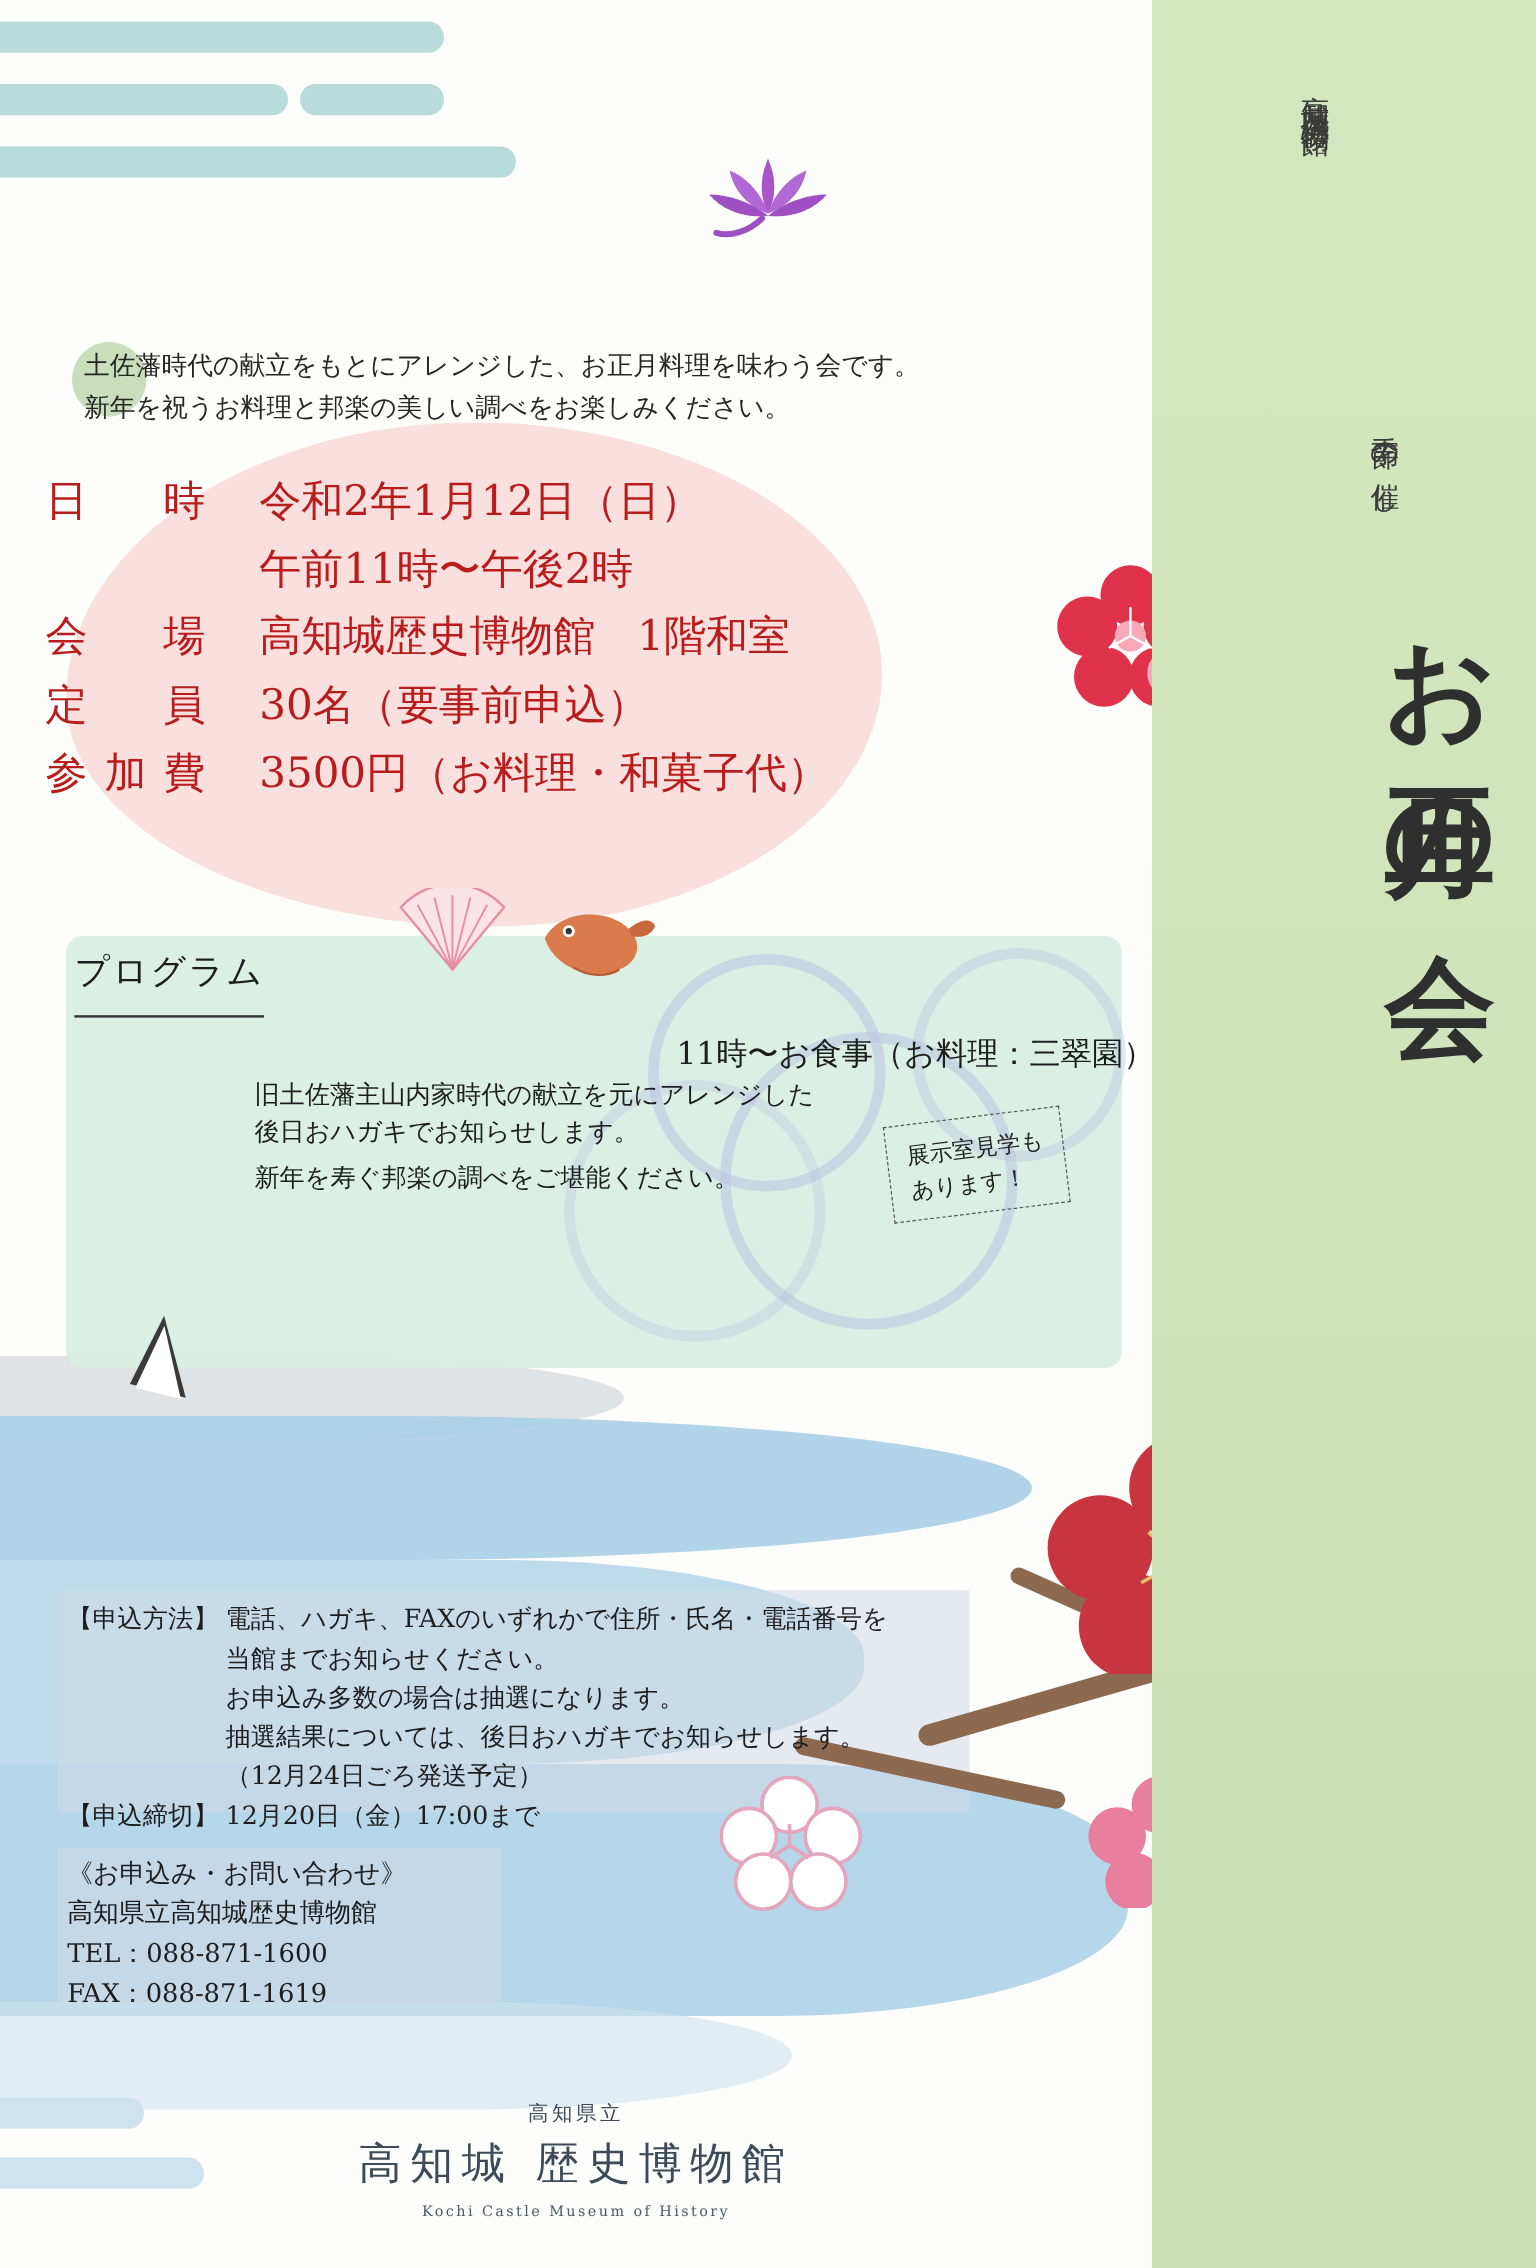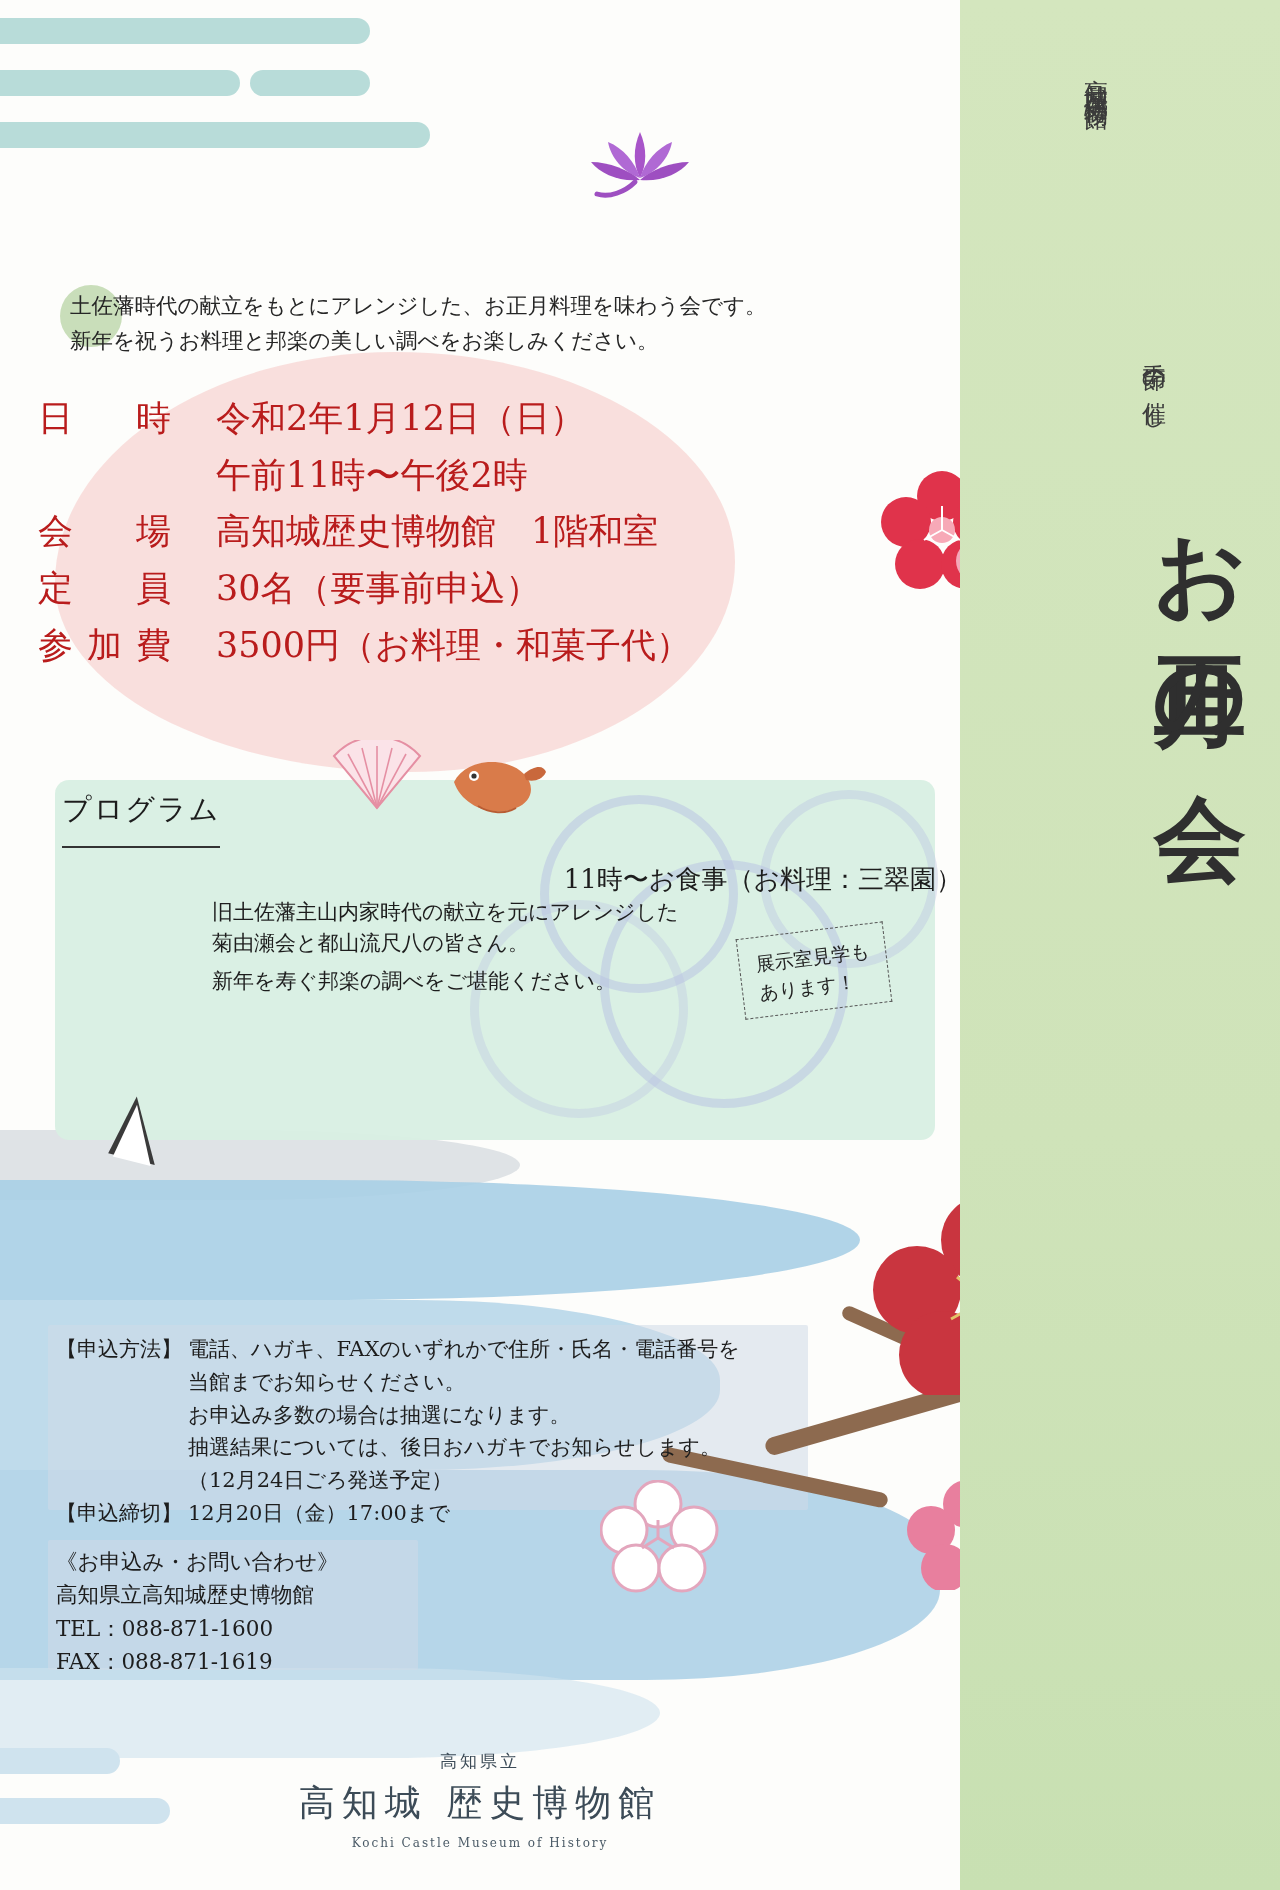--- a/index.html
+++ b/index.html
@@ -311,21 +311,21 @@
   </div>
 
   <div class="program">
     <div class="prog-title">プログラム</div>
 
     <div class="prog-item">
       <div class="prog-head">
         <span class="prog-time">11時〜</span><span>お食事（お料理：三翠園）</span>
       </div>
       <div class="prog-desc" style="white-space:pre-line;">旧土佐藩主山内家時代の献立を元にアレンジした
-菊由瀬会と都山流尺八の皆さん。</div>
+後日おハガキでお知らせします。</div>
     </div>
 
 
     <div class="prog-item">
       <div class="prog-desc" style="white-space:pre-line;">新年を寿ぐ邦楽の調べをご堪能ください。</div>
     </div>
   </div>
 
   <div class="bubble-note" style="left:740px;top:930px;white-space:pre-line;">展示室見学も
 あります！</div>

